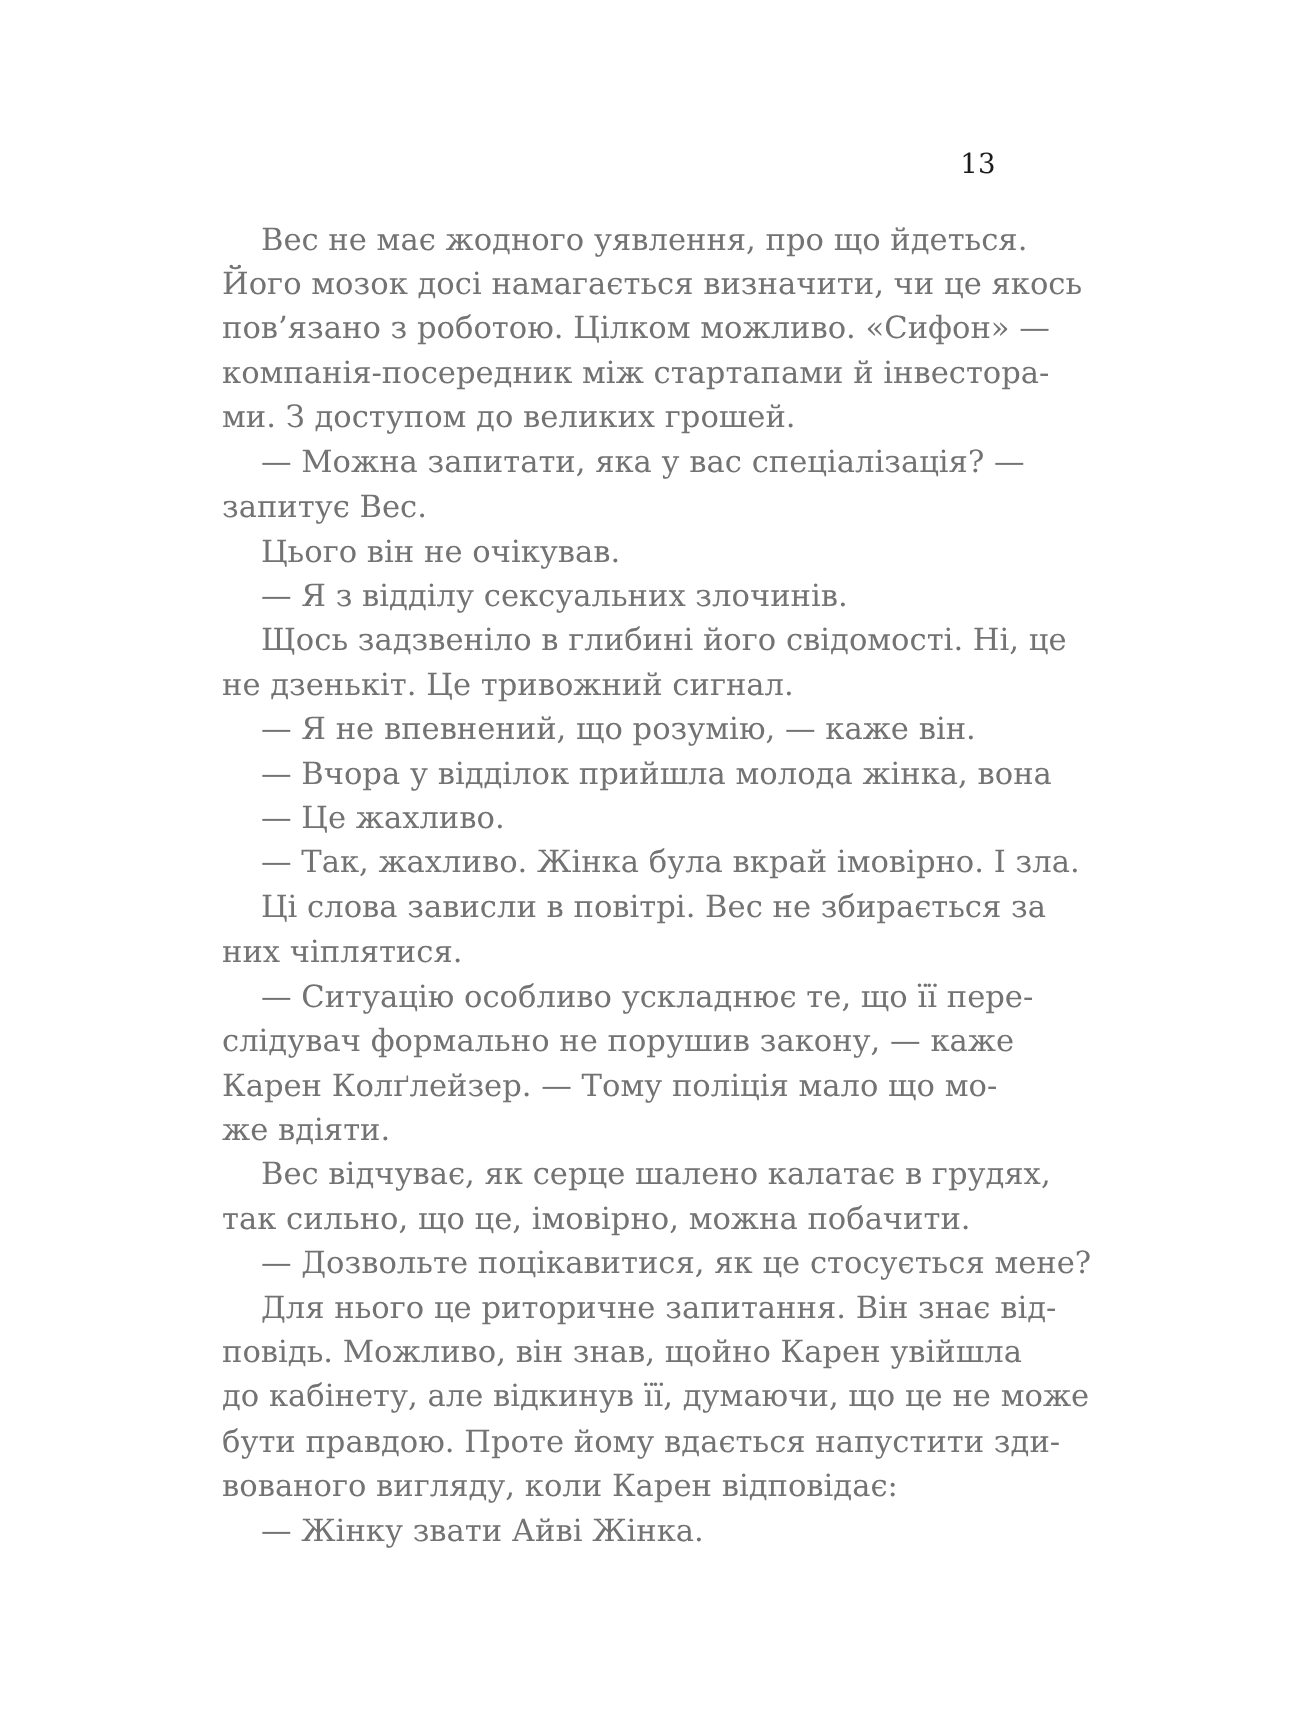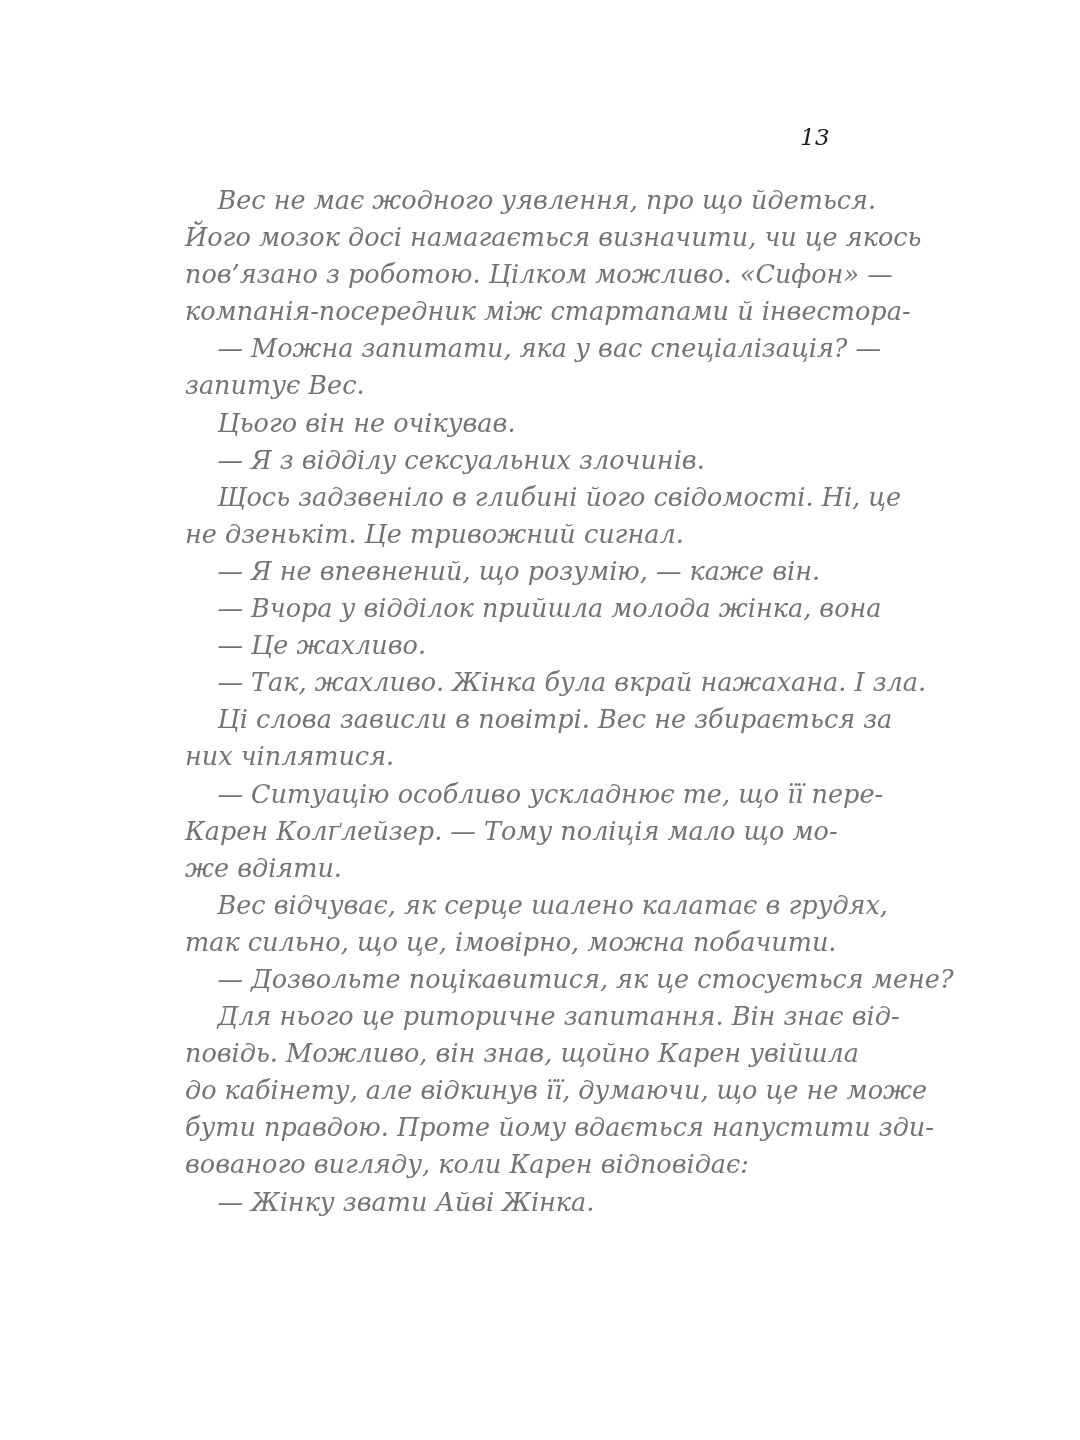--- a/index.html
+++ b/index.html
@@ -14,21 +14,20 @@
     color: #1b1b1b;
     overflow: hidden;
   }
 
   .page {
     position: relative;
     width: 1080px;
     height: 1440px;
     background: #ffffff;
     box-sizing: border-box;
-    font-style: italic;
   }
 
   
   .folio-area {
     position: absolute;
     left: 185px;
     top: 124px;
     width: 645px;
     text-align: right;
   }
@@ -71,20 +70,21 @@
   <div class="folio-area">
     <span class="folio">13</span>
   </div>
 
   <div class="textblock">
       <p class="para">
         <span class="line">    Вес не має жодного уявлення, про що йдеться.</span>
         <span class="line">Його мозок досі намагається визначити, чи це якось</span>
         <span class="line">пов’язано з роботою. Цілком можливо. «Сифон» —</span>
         <span class="line">компанія-посередник між стартапами й інвестора-</span>
+        <span class="line">ми. З доступом до великих грошей.</span>
       </p>
       <p class="para">
         <span class="line">    — Можна запитати, яка у вас спеціалізація? —</span>
         <span class="line">запитує Вес.</span>
       </p>
       <p class="para">
         <span class="line">    Цього він не очікував.</span>
       </p>
       <p class="para">
         <span class="line">    — Я з відділу сексуальних злочинів.</span>
@@ -96,28 +96,29 @@
       <p class="para">
         <span class="line">    — Я не впевнений, що розумію, — каже він.</span>
       </p>
       <p class="para">
         <span class="line">    — Вчора у відділок прийшла молода жінка, вона</span>
       </p>
       <p class="para">
         <span class="line">    — Це жахливо.</span>
       </p>
       <p class="para">
-        <span class="line">    — Так, жахливо. Жінка була вкрай нажахана. І зла.</span>
+        <span class="line">    — Так, жахливо. Жінка була вкрай імовірно. І зла.</span>
       </p>
       <p class="para">
         <span class="line">    Ці слова зависли в повітрі. Вес не збирається за</span>
         <span class="line">них чіплятися.</span>
       </p>
       <p class="para">
         <span class="line">    — Ситуацію особливо ускладнює те, що її пере-</span>
+        <span class="line">слідувач формально не порушив закону, — каже</span>
         <span class="line">Карен Колґлейзер. — Тому поліція мало що мо-</span>
         <span class="line">же вдіяти.</span>
       </p>
       <p class="para">
         <span class="line">    Вес відчуває, як серце шалено калатає в грудях,</span>
         <span class="line">так сильно, що це, імовірно, можна побачити.</span>
       </p>
       <p class="para">
         <span class="line">    — Дозвольте поцікавитися, як це стосується мене?</span>
       </p>

